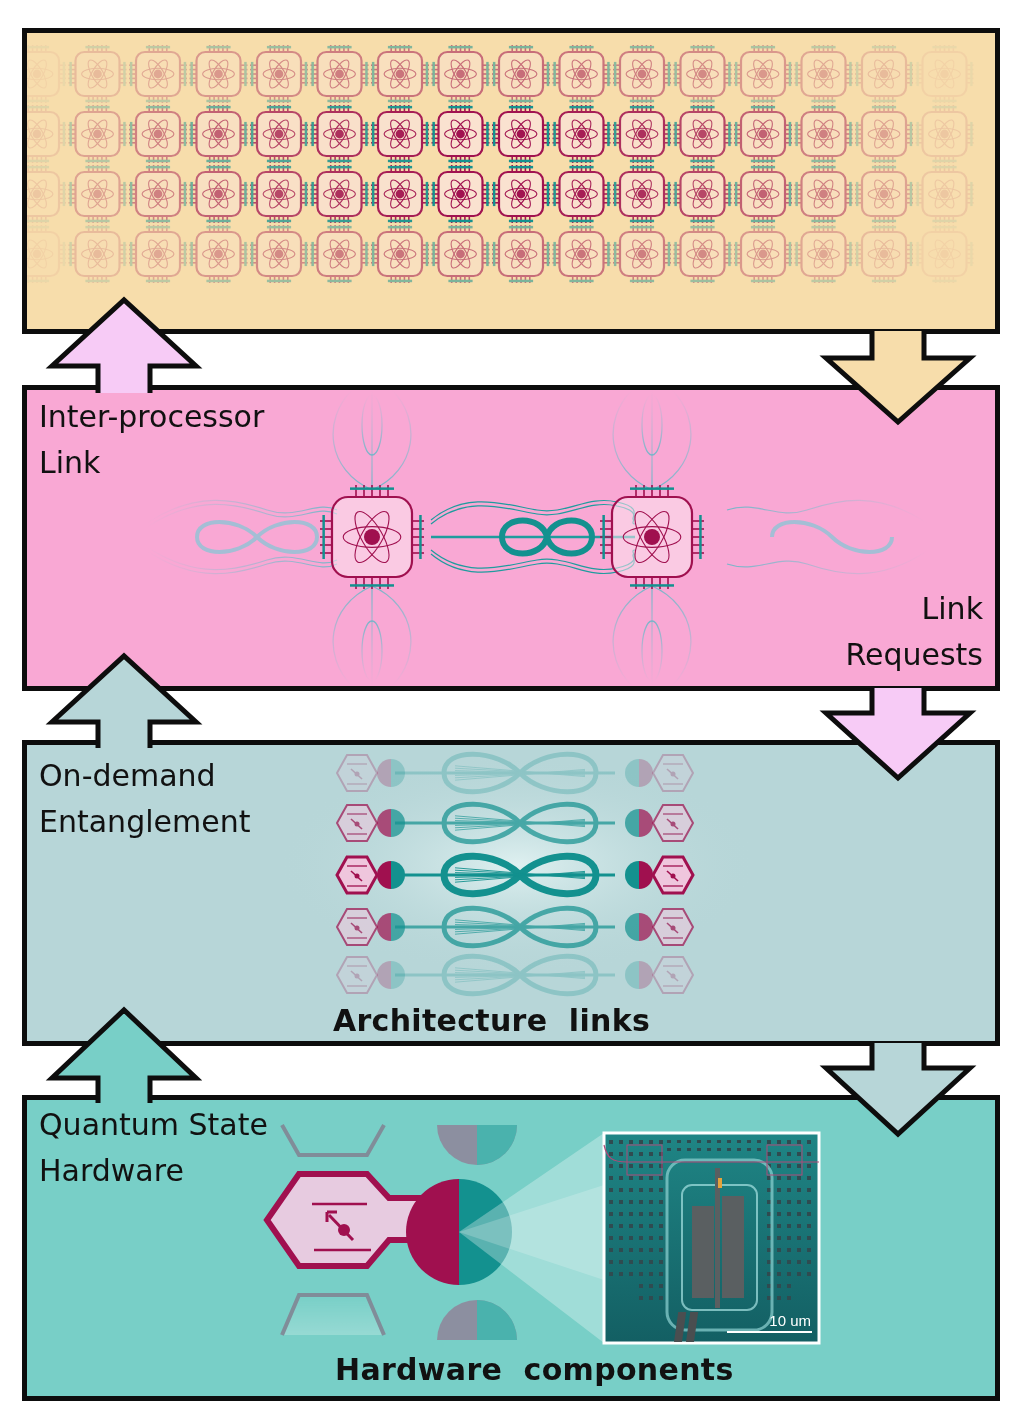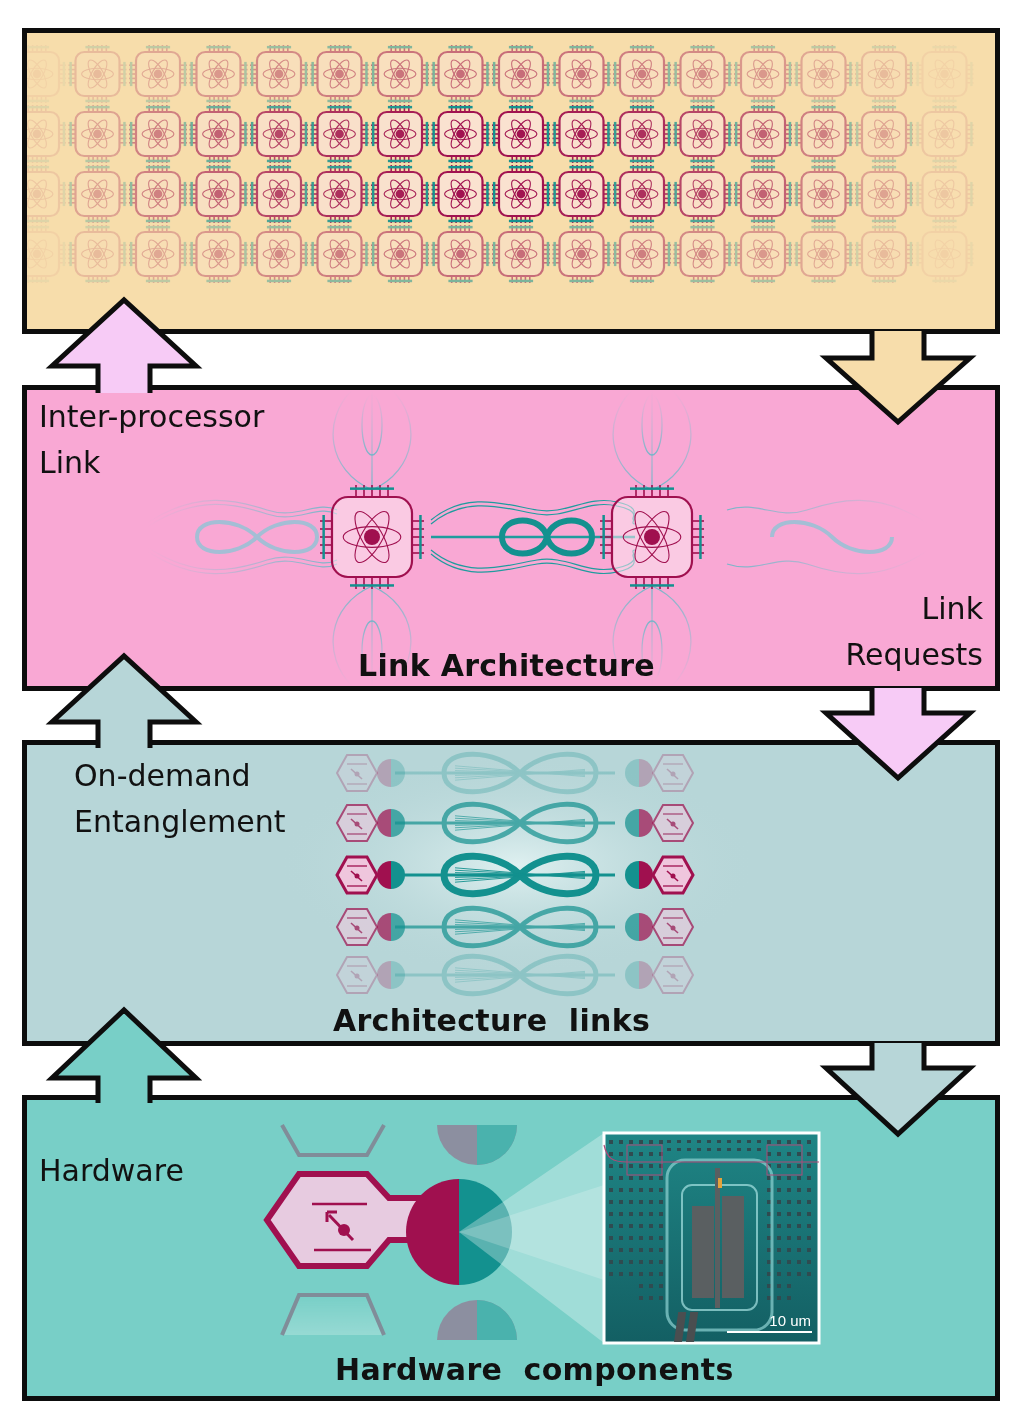--- a/index.html
+++ b/index.html
@@ -2125,21 +2125,20 @@
           <rect x="672.1999999999999" y="125" width="2.5" height="44" fill="#13918f"></rect>
           <rect x="585" y="107" width="80" height="80" rx="16" fill="#fbe6ee" fill-opacity="0.55" stroke="#a0104f" stroke-width="2.2"></rect>
           <ellipse cx="625" cy="147" rx="28.799999999999997" ry="10.4" fill="none" stroke="#a0104f" stroke-width="1.1" transform="rotate(0 625 147)"></ellipse>
           <ellipse cx="625" cy="147" rx="28.799999999999997" ry="10.4" fill="none" stroke="#a0104f" stroke-width="1.1" transform="rotate(60 625 147)"></ellipse>
           <ellipse cx="625" cy="147" rx="28.799999999999997" ry="10.4" fill="none" stroke="#a0104f" stroke-width="1.1" transform="rotate(120 625 147)"></ellipse>
           <circle cx="625" cy="147" r="8" fill="#a0104f"></circle>
         </g>
       </g>
   </svg>
   <div class="side" style="left:12px; top:4px;"><span>Inter-processor</span><br><span>Link</span></div>
-  <div class="title" style="left:331px; top:258px;">Link Architecture</div>
   <div class="side right" style="right:12px; top:196px;"><span>Link</span><br><span>Requests</span></div>
 </div>
 
 <div class="layer" id="layer-ent">
   <svg class="art" width="968" height="296">
     <defs>
       <radialGradient id="glow" cx="0.5" cy="0.5" r="0.5">
           <stop offset="0" stop-color="#e3f3f3" stop-opacity="0.9"></stop>
           <stop offset="1" stop-color="#b7d6d8" stop-opacity="0"></stop>
         </radialGradient>
@@ -2306,21 +2305,21 @@
         </g>
         <g opacity="0.25">
           <path d="M626,230 L636,212 L656,212 L666,230 L656,248 L636,248 Z" fill="#e5cbdc" stroke="#a0104f" stroke-width="2"></path>
           <line x1="636" y1="221" x2="656" y2="221" stroke="#a0104f" stroke-width="1.3"></line>
           <line x1="636" y1="241" x2="656" y2="241" stroke="#a0104f" stroke-width="1.3"></line>
           <line x1="640" y1="226" x2="651" y2="236" stroke="#a0104f" stroke-width="1.6"></line>
           <circle cx="646" cy="231" r="2.5" fill="#a0104f"></circle>
         </g>
       </g>
   </svg>
-  <div class="side" style="left:12px; top:8px;margin-left:35px;"><span>On-demand</span><br><span>Entanglement</span></div>
+  <div class="side" style="left:12px; top:8px;"><span>On-demand</span><br><span>Entanglement</span></div>
   <div class="title" style="left:306px; top:258px;">Architecture  links</div>
 </div>
 
 <div class="layer" id="layer-hw">
   <svg class="art" width="968" height="296">
     <defs>
       <linearGradient id="ghostUp" x1="0" y1="1" x2="0" y2="0">
           <stop offset="0" stop-color="#fff" stop-opacity="0.5"></stop>
           <stop offset="1" stop-color="#fff" stop-opacity="0"></stop>
         </linearGradient>
@@ -2536,21 +2535,21 @@
       <path d="M577,45 C580,58 585,62 600,62 L640,62 M735,62 L792,62" stroke="#b04a78" stroke-width="1.2" fill="none"></path>
       <path d="M640,62 L735,62" stroke="#b04a78" stroke-width="1.2"></path>
       <rect x="600" y="45" width="35" height="30" fill="none" stroke="#b04a78" stroke-width="1"></rect>
       <rect x="740" y="45" width="35" height="30" fill="none" stroke="#b04a78" stroke-width="1"></rect>
       <rect x="681" y="212" width="8" height="30" fill="#4a4e50" transform="skewX(-8)"></rect>
       <rect x="693" y="212" width="8" height="30" fill="#4a4e50" transform="skewX(-8)"></rect>
       <line x1="700" y1="232" x2="785" y2="232" stroke="#ffffff" stroke-width="2"></line>
       <text x="784" y="226" text-anchor="end" font-family="Liberation Sans, sans-serif" font-size="15" fill="#ffffff">10 um</text>
     </g>
   </svg>
-  <div class="side" style="left:12px; top:2px;"><br><span>Hardware</span></div>
+  <div class="side" style="left:12px; top:2px;"><span>Quantum State</span><br><span>Hardware</span></div>
   <div class="title" style="left:272px; top:252px;margin-left:36px;">Hardware  components</div>
 </div>
 
 <svg class="arrows" width="1032" height="1428">
 
   <path d="M98,393 L98,366 L52,366 L124,300 L196,366 L150,366 L150,393" fill="#f7cbf6" stroke="#0d0d0d" stroke-width="5" stroke-linejoin="miter"></path>
   <path d="M98,748 L98,722 L52,722 L124,656 L196,722 L150,722 L150,748" fill="#b7d6d8" stroke="#0d0d0d" stroke-width="5" stroke-linejoin="miter"></path>
   <path d="M98,1103 L98,1078 L52,1078 L124,1010 L196,1078 L150,1078 L150,1103" fill="#78cfc7" stroke="#0d0d0d" stroke-width="5" stroke-linejoin="miter"></path>
 
   <path d="M872,331 L872,358 L826,358 L898,422 L970,358 L924,358 L924,331" fill="#f7ddab" stroke="#0d0d0d" stroke-width="5" stroke-linejoin="miter"></path>

